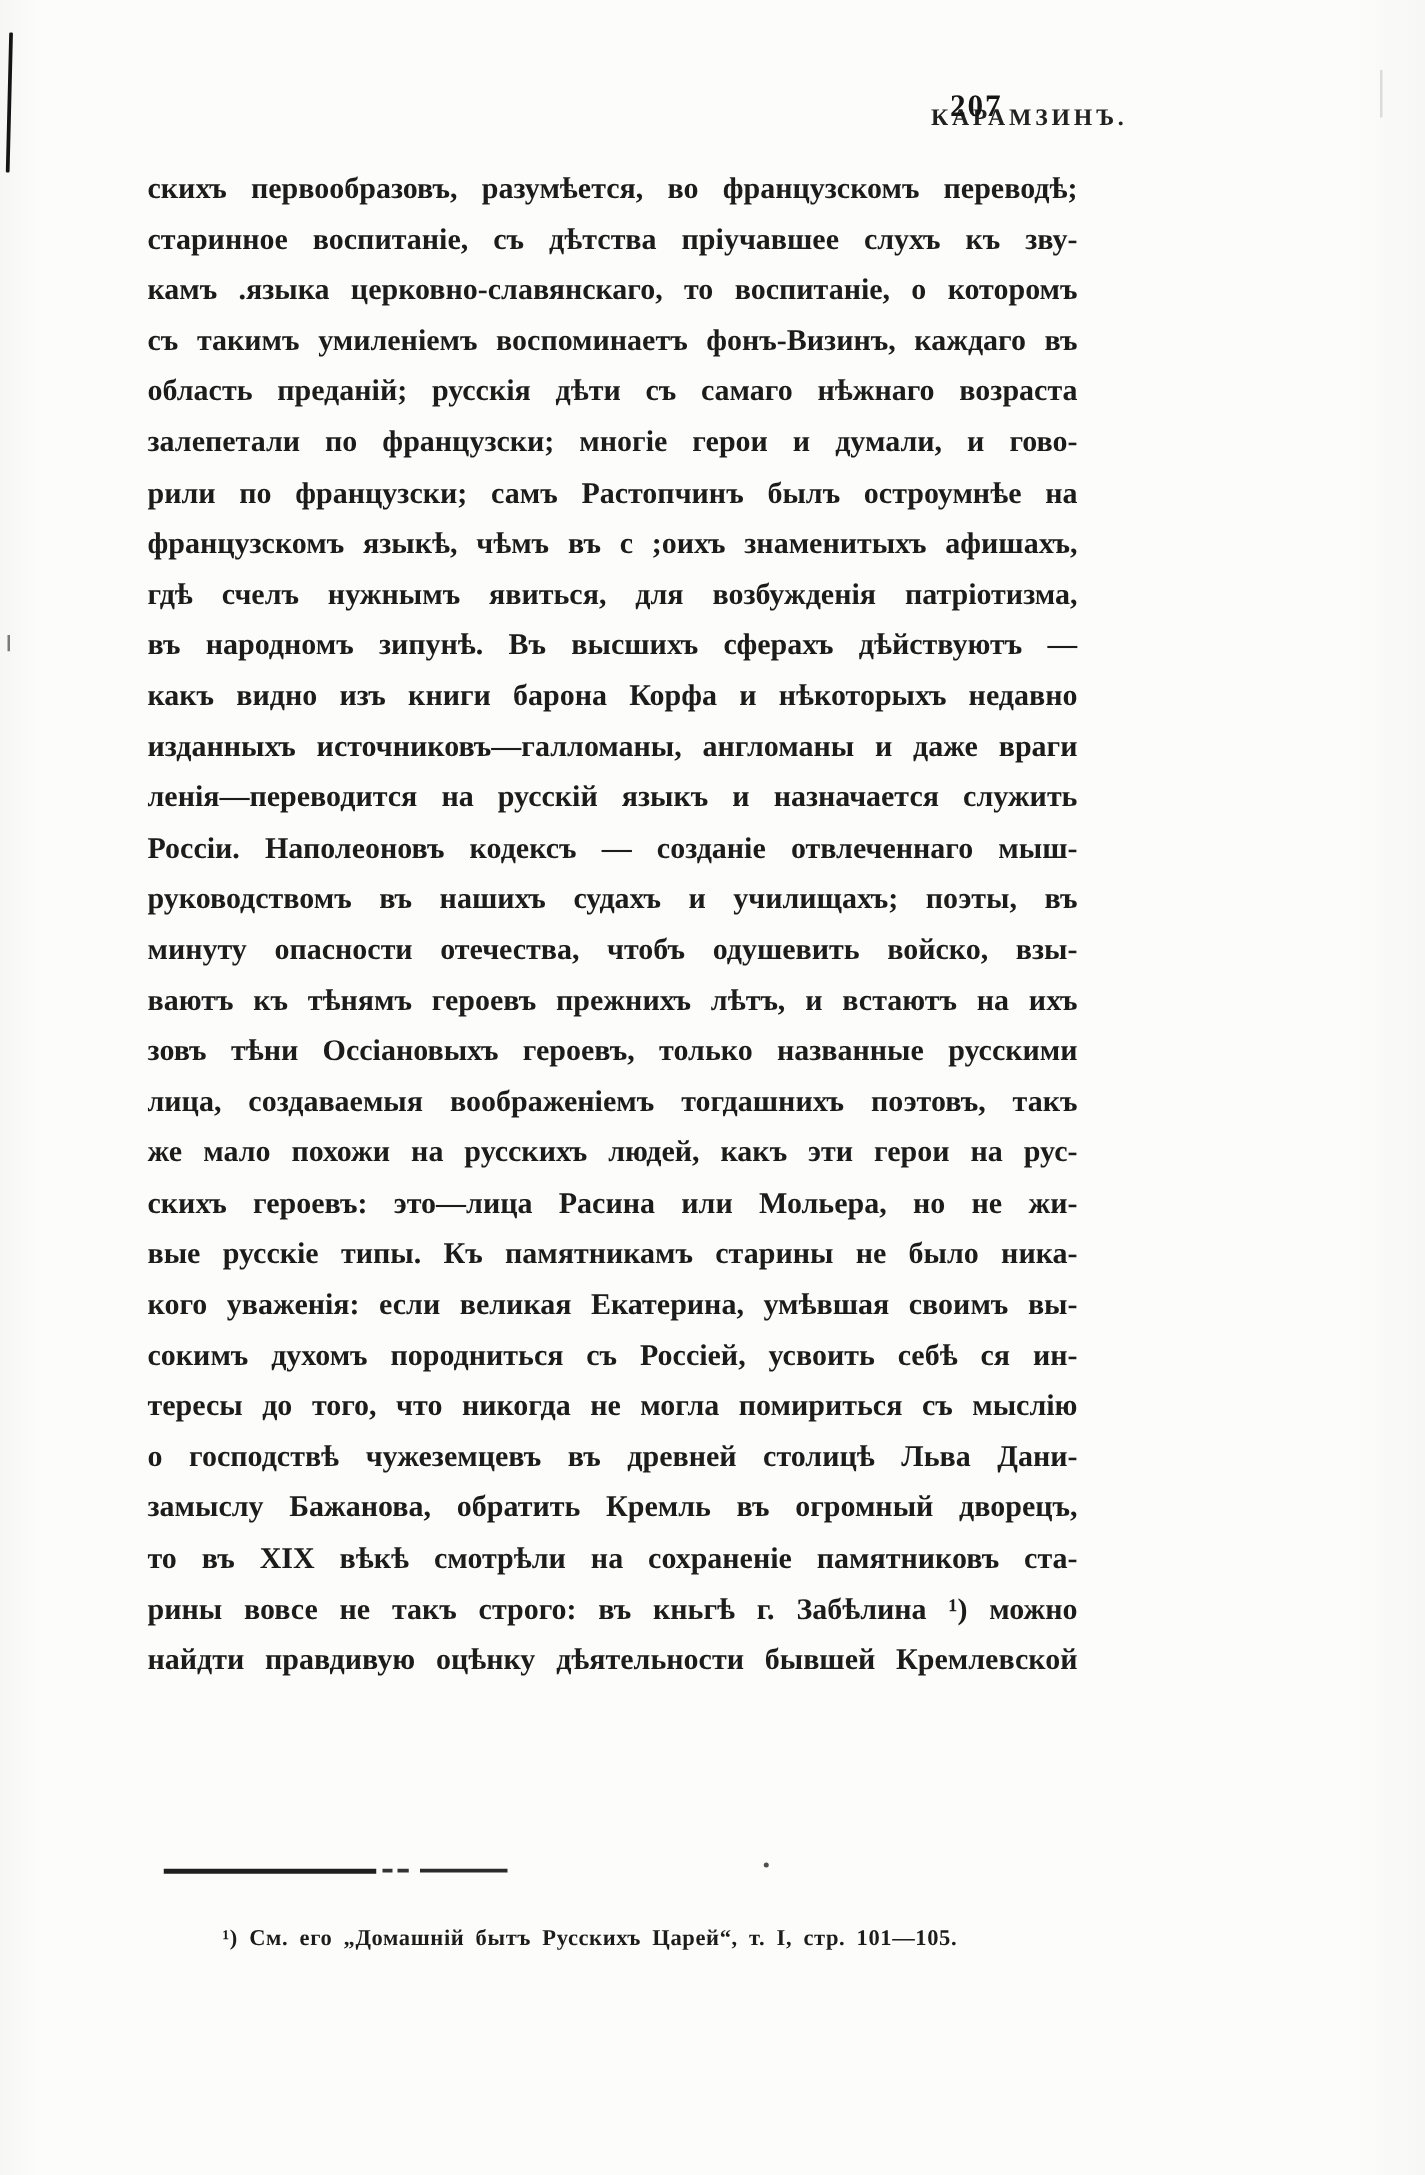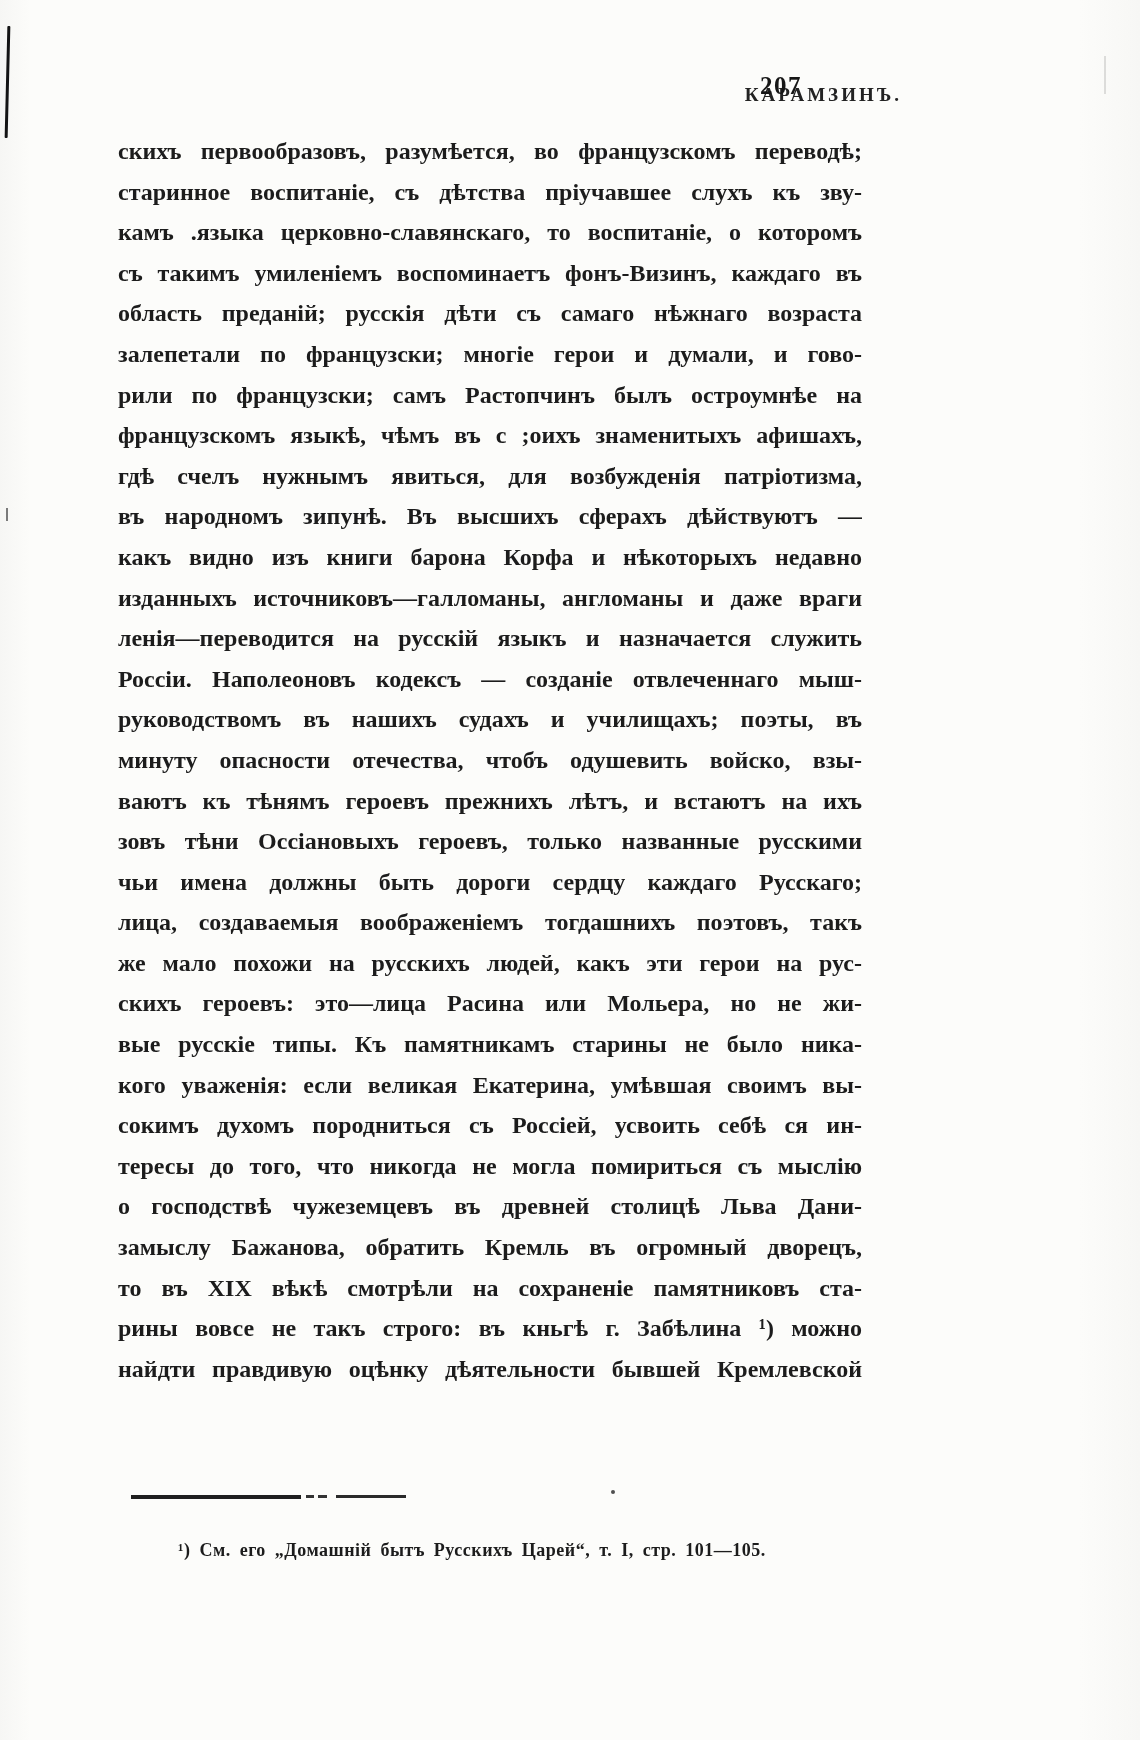--- a/index.html
+++ b/index.html
@@ -81,21 +81,20 @@
       <div class="line">гдѣ счелъ нужнымъ явиться, для возбужденія патріотизма,</div>
       <div class="line">въ народномъ зипунѣ. Въ высшихъ сферахъ дѣйствуютъ —</div>
       <div class="line">какъ видно изъ книги барона Корфа и нѣкоторыхъ недавно</div>
       <div class="line">изданныхъ источниковъ—галломаны, англоманы и даже враги</div>
       <div class="line">ленія—переводится на русскій языкъ и назначается служить</div>
       <div class="line">Россіи. Наполеоновъ кодексъ — созданіе отвлеченнаго мыш-</div>
       <div class="line">руководствомъ въ нашихъ судахъ и училищахъ; поэты, въ</div>
       <div class="line">минуту опасности отечества, чтобъ одушевить войско, взы-</div>
       <div class="line">ваютъ къ тѣнямъ героевъ прежнихъ лѣтъ, и встаютъ на ихъ</div>
       <div class="line">зовъ тѣни Оссіановыхъ героевъ, только названные русскими</div>
-      <div class="line">чьи имена должны быть дороги сердцу каждаго Русскаго;</div>
       <div class="line">лица, создаваемыя воображеніемъ тогдашнихъ поэтовъ, такъ</div>
       <div class="line">же мало похожи на русскихъ людей, какъ эти герои на рус-</div>
       <div class="line">скихъ героевъ: это—лица Расина или Мольера, но не жи-</div>
       <div class="line">вые русскіе типы. Къ памятникамъ старины не было ника-</div>
       <div class="line">кого уваженія: если великая Екатерина, умѣвшая своимъ вы-</div>
       <div class="line">сокимъ духомъ породниться съ Россіей, усвоить себѣ ся ин-</div>
       <div class="line">тересы до того, что никогда не могла помириться съ мыслію</div>
       <div class="line">о господствѣ чужеземцевъ въ древней столицѣ Льва Дани-</div>
       <div class="line">замыслу Бажанова, обратить Кремль въ огромный дворецъ,</div>
       <div class="line">то въ XIX вѣкѣ смотрѣли на сохраненіе памятниковъ ста-</div>

